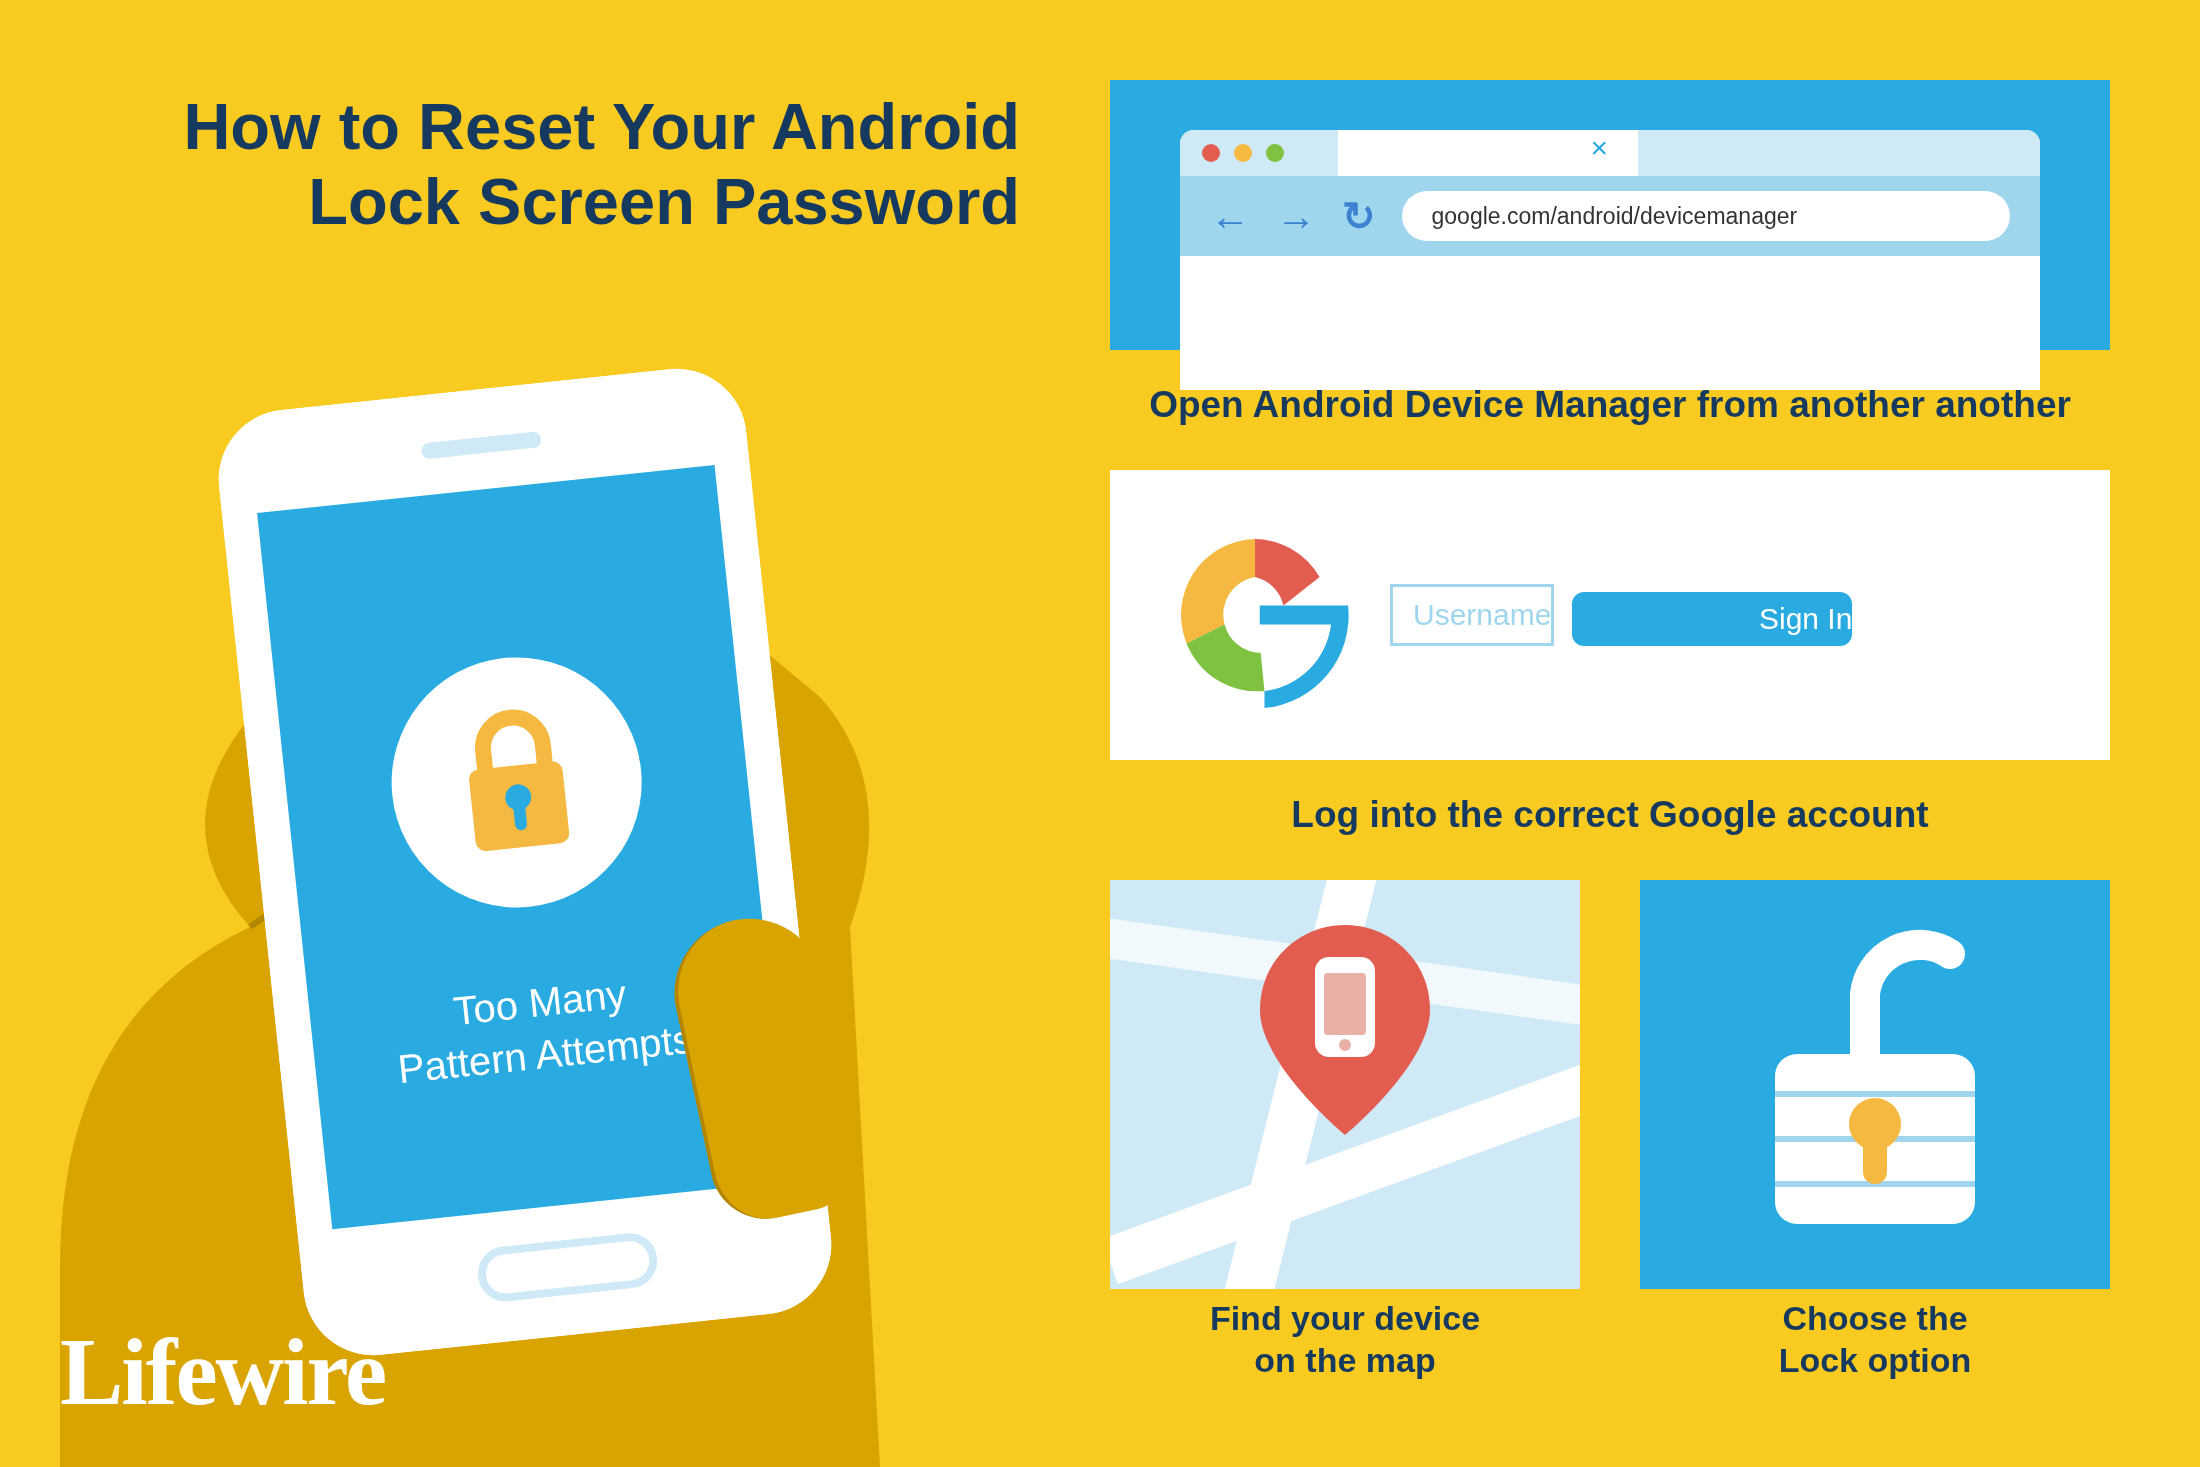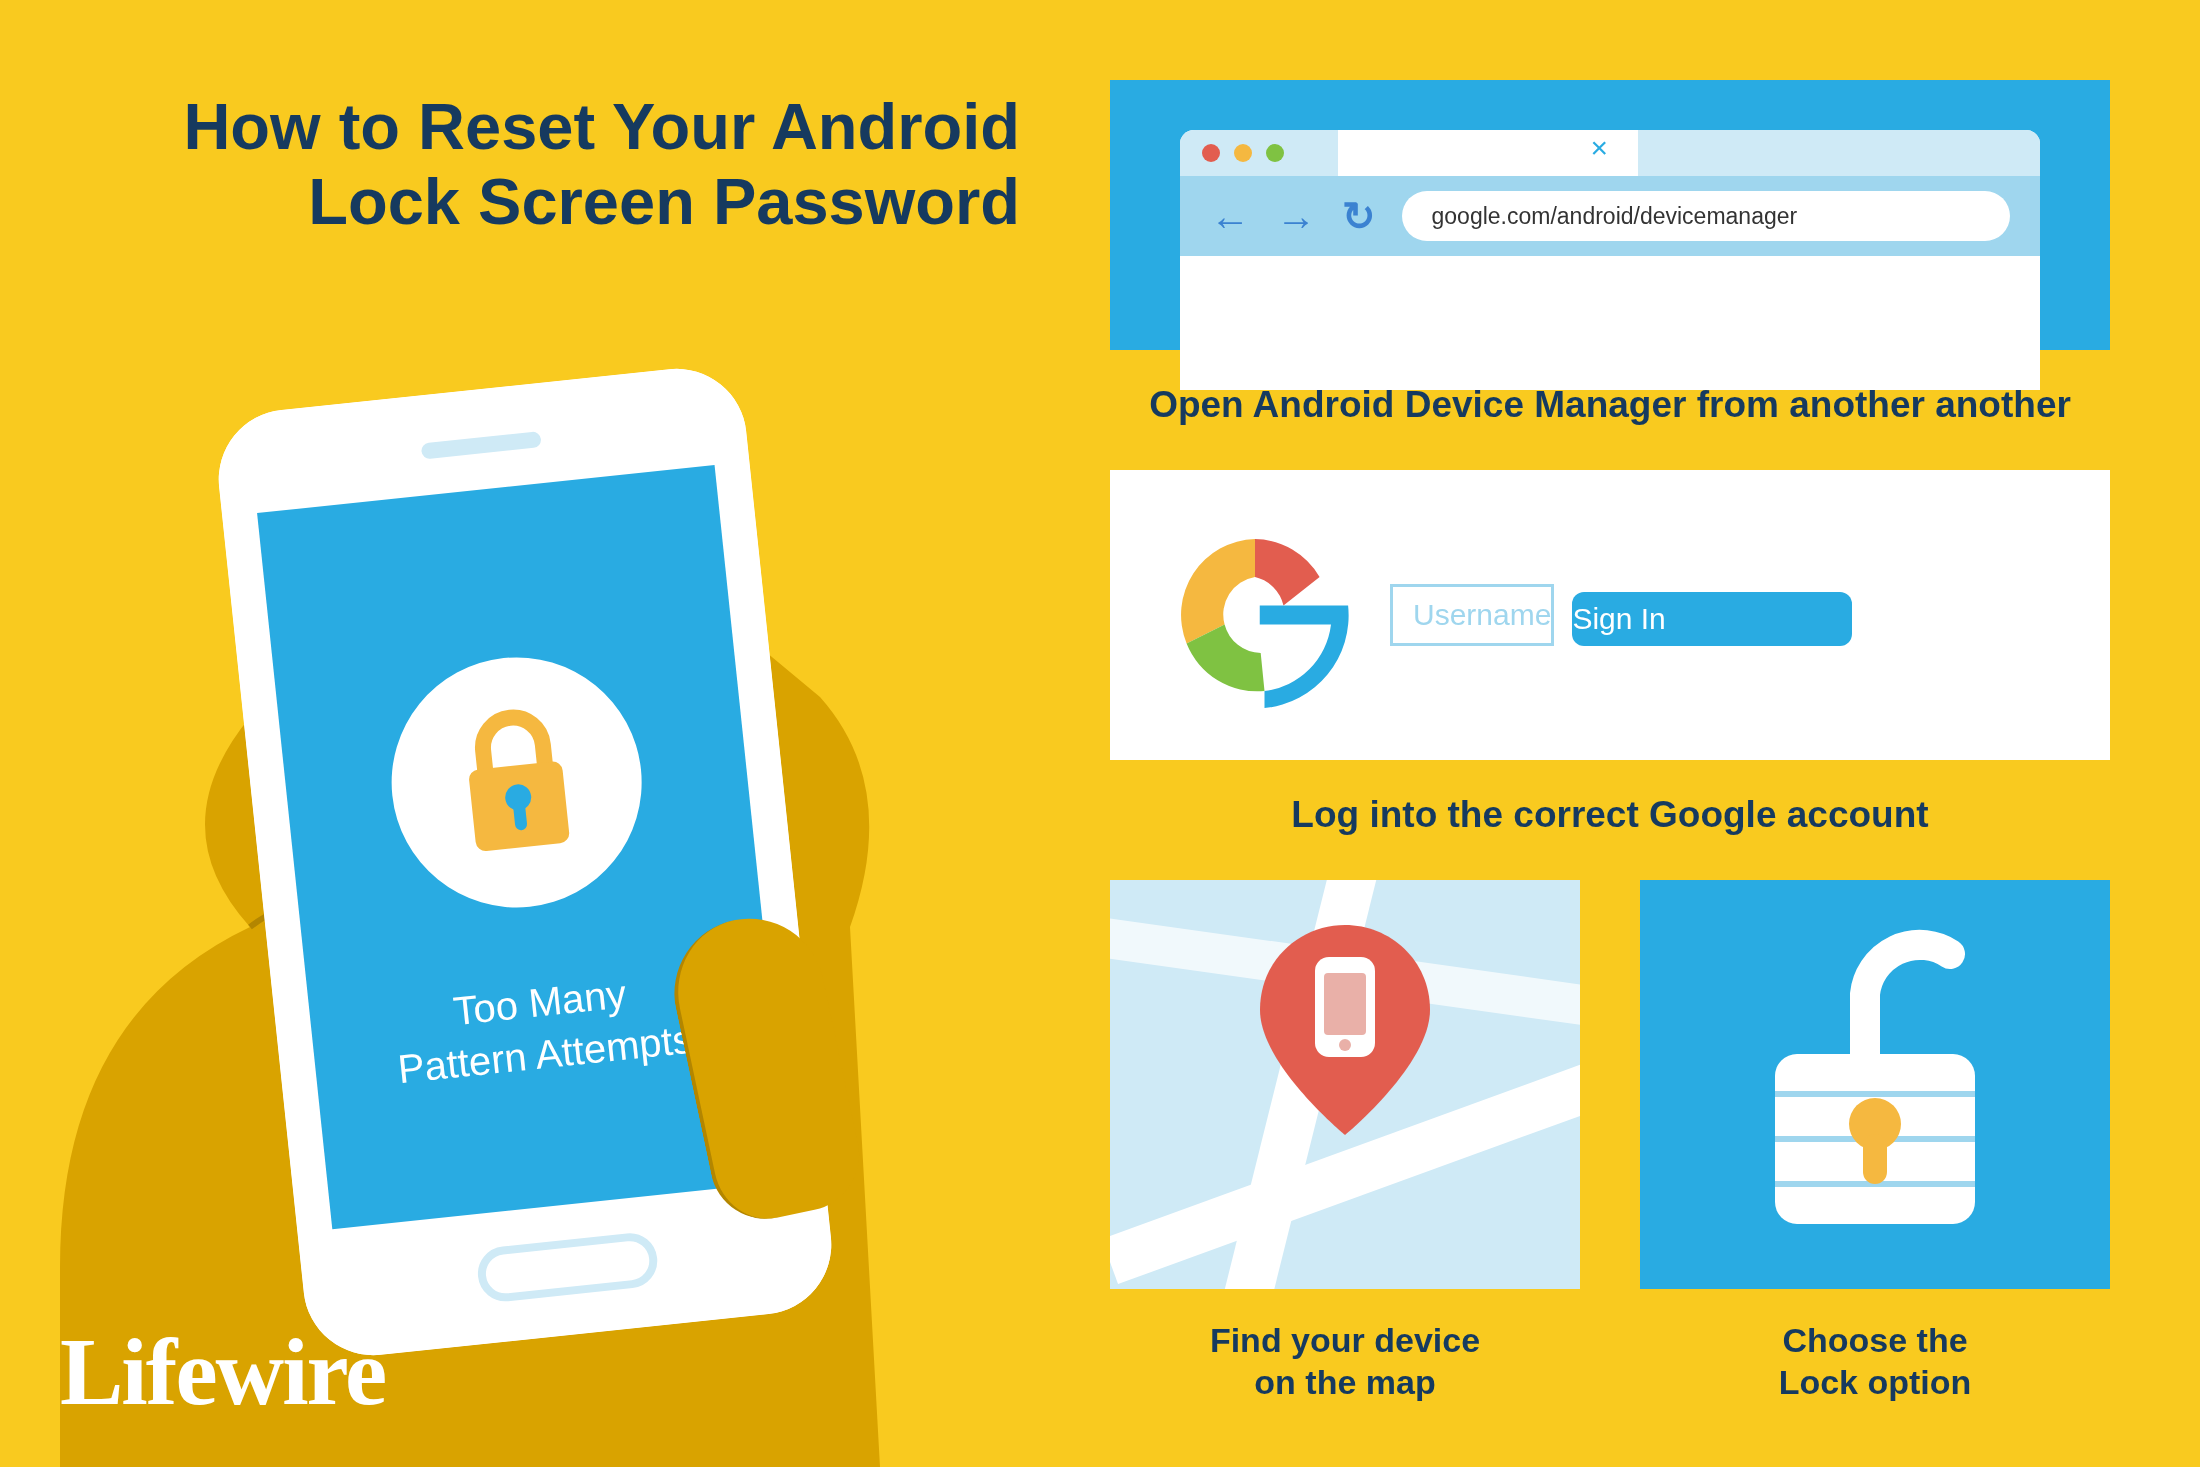--- a/index.html
+++ b/index.html
@@ -239,21 +239,21 @@
   }
   .signin-btn {
     align-self: flex-end;
     width: 280px;
     height: 54px;
     background: var(--cyan);
     color: var(--white);
     border-radius: 12px;
     display: flex;
     align-items: center;
-    justify-content: flex-start;
+    justify-content: flex-end;
     font-size: 30px;
     font-weight: 500;
   }
 
   .row3 {
     display: flex;
     gap: 60px;
   }
   .panel {
     flex: 1;
@@ -271,21 +271,21 @@
 
   .map-road {
     position: absolute;
     background: var(--white);
   }
   .pin {
     position: absolute;
     left: 50%; top: 38%;
     transform: translate(-50%,-50%);
   }
-  .panel .caption { font-size: 34px; line-height: 1.25; margin-top: 30px; white-space: pre-line; }
+  .panel .caption { font-size: 34px; line-height: 1.25; margin-top: 8px; white-space: pre-line; }
 
 </style>
 </head>
 <body>
 
 <div class="headline" style="white-space:pre-line">How to Reset Your Android
 Lock Screen Password</div>
 
 <div class="phone-hand">
   

